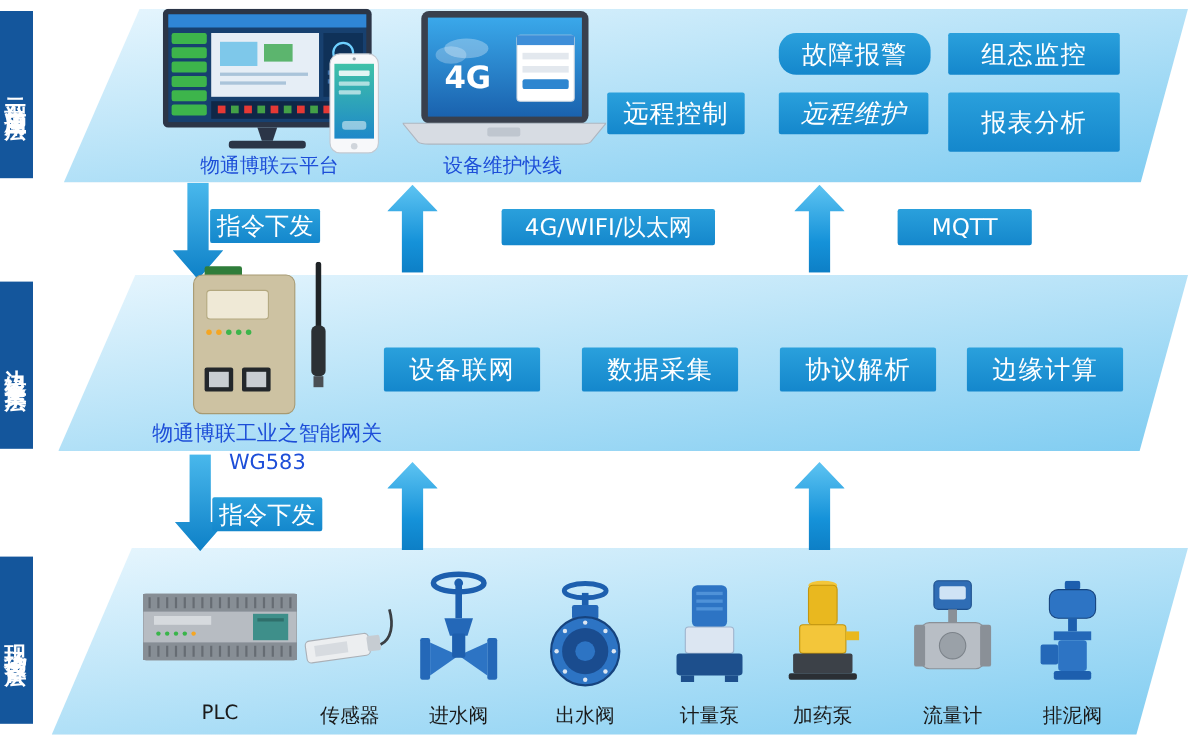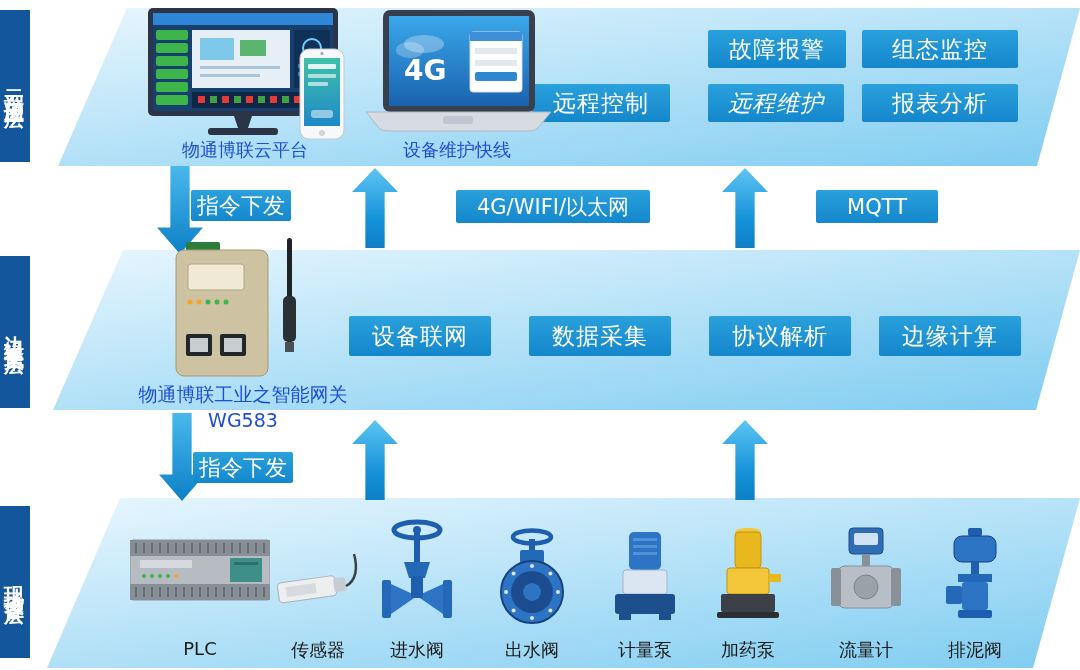--- a/index.html
+++ b/index.html
@@ -22,25 +22,25 @@
   #vlabel-cloud { top:10px;  height:152px; }
   #vlabel-edge  { top:256px; height:152px; }
   #vlabel-field { top:506px; height:152px; }
 
   
   .chip, .tag { position:absolute; display:flex; align-items:center; justify-content:center;
                 color:#fff; background:linear-gradient(180deg,#2aa0dc,#1487cc);
                 border-radius:2px; white-space:nowrap; }
   .chip { font-size:23px; letter-spacing:1px; }
   #chip-f0 { left:552px; top:30px; width:138px; height:38px; }
-  #chip-f1 { left:708px; top:30px; width:138px; height:38px; }
+  #chip-f1 { left:708px; top:30px; width:138px; height:38px;border-radius:16px; }
   #chip-f2 { left:862px; top:30px; width:156px; height:38px; }
-  #chip-f3 { left:532px; top:84px; width:138px; height:38px; }
+  #chip-f3 { left:552px; top:84px; width:125px; height:38px; }
   #chip-f4 { left:708px; top:84px; width:136px; height:38px;font-style:italic; }
-  #chip-f5 { left:862px; top:84px; width:156px; height:38px; }
+  #chip-f5 { left:862px; top:84px; width:156px; height:54px; }
   #chip-e0 { left:349px; top:316px; width:142px; height:40px; }
   #chip-e1 { left:529px; top:316px; width:142px; height:40px; }
   #chip-e2 { left:709px; top:316px; width:142px; height:40px; }
   #chip-e3 { left:879px; top:316px; width:142px; height:40px; }
   .tag { font-size:21px; }
   .tag-small { font-size:22px; }
   #tag-cmd-top    { left:191px; top:190px; width:100px; height:31px; }
   #tag-network    { left:456px; top:190px; width:194px; height:33px; }
   #tag-mqtt       { left:816px; top:190px; width:122px; height:33px; }
   #tag-cmd-bottom { left:193px; top:452px; width:100px; height:31px; }

